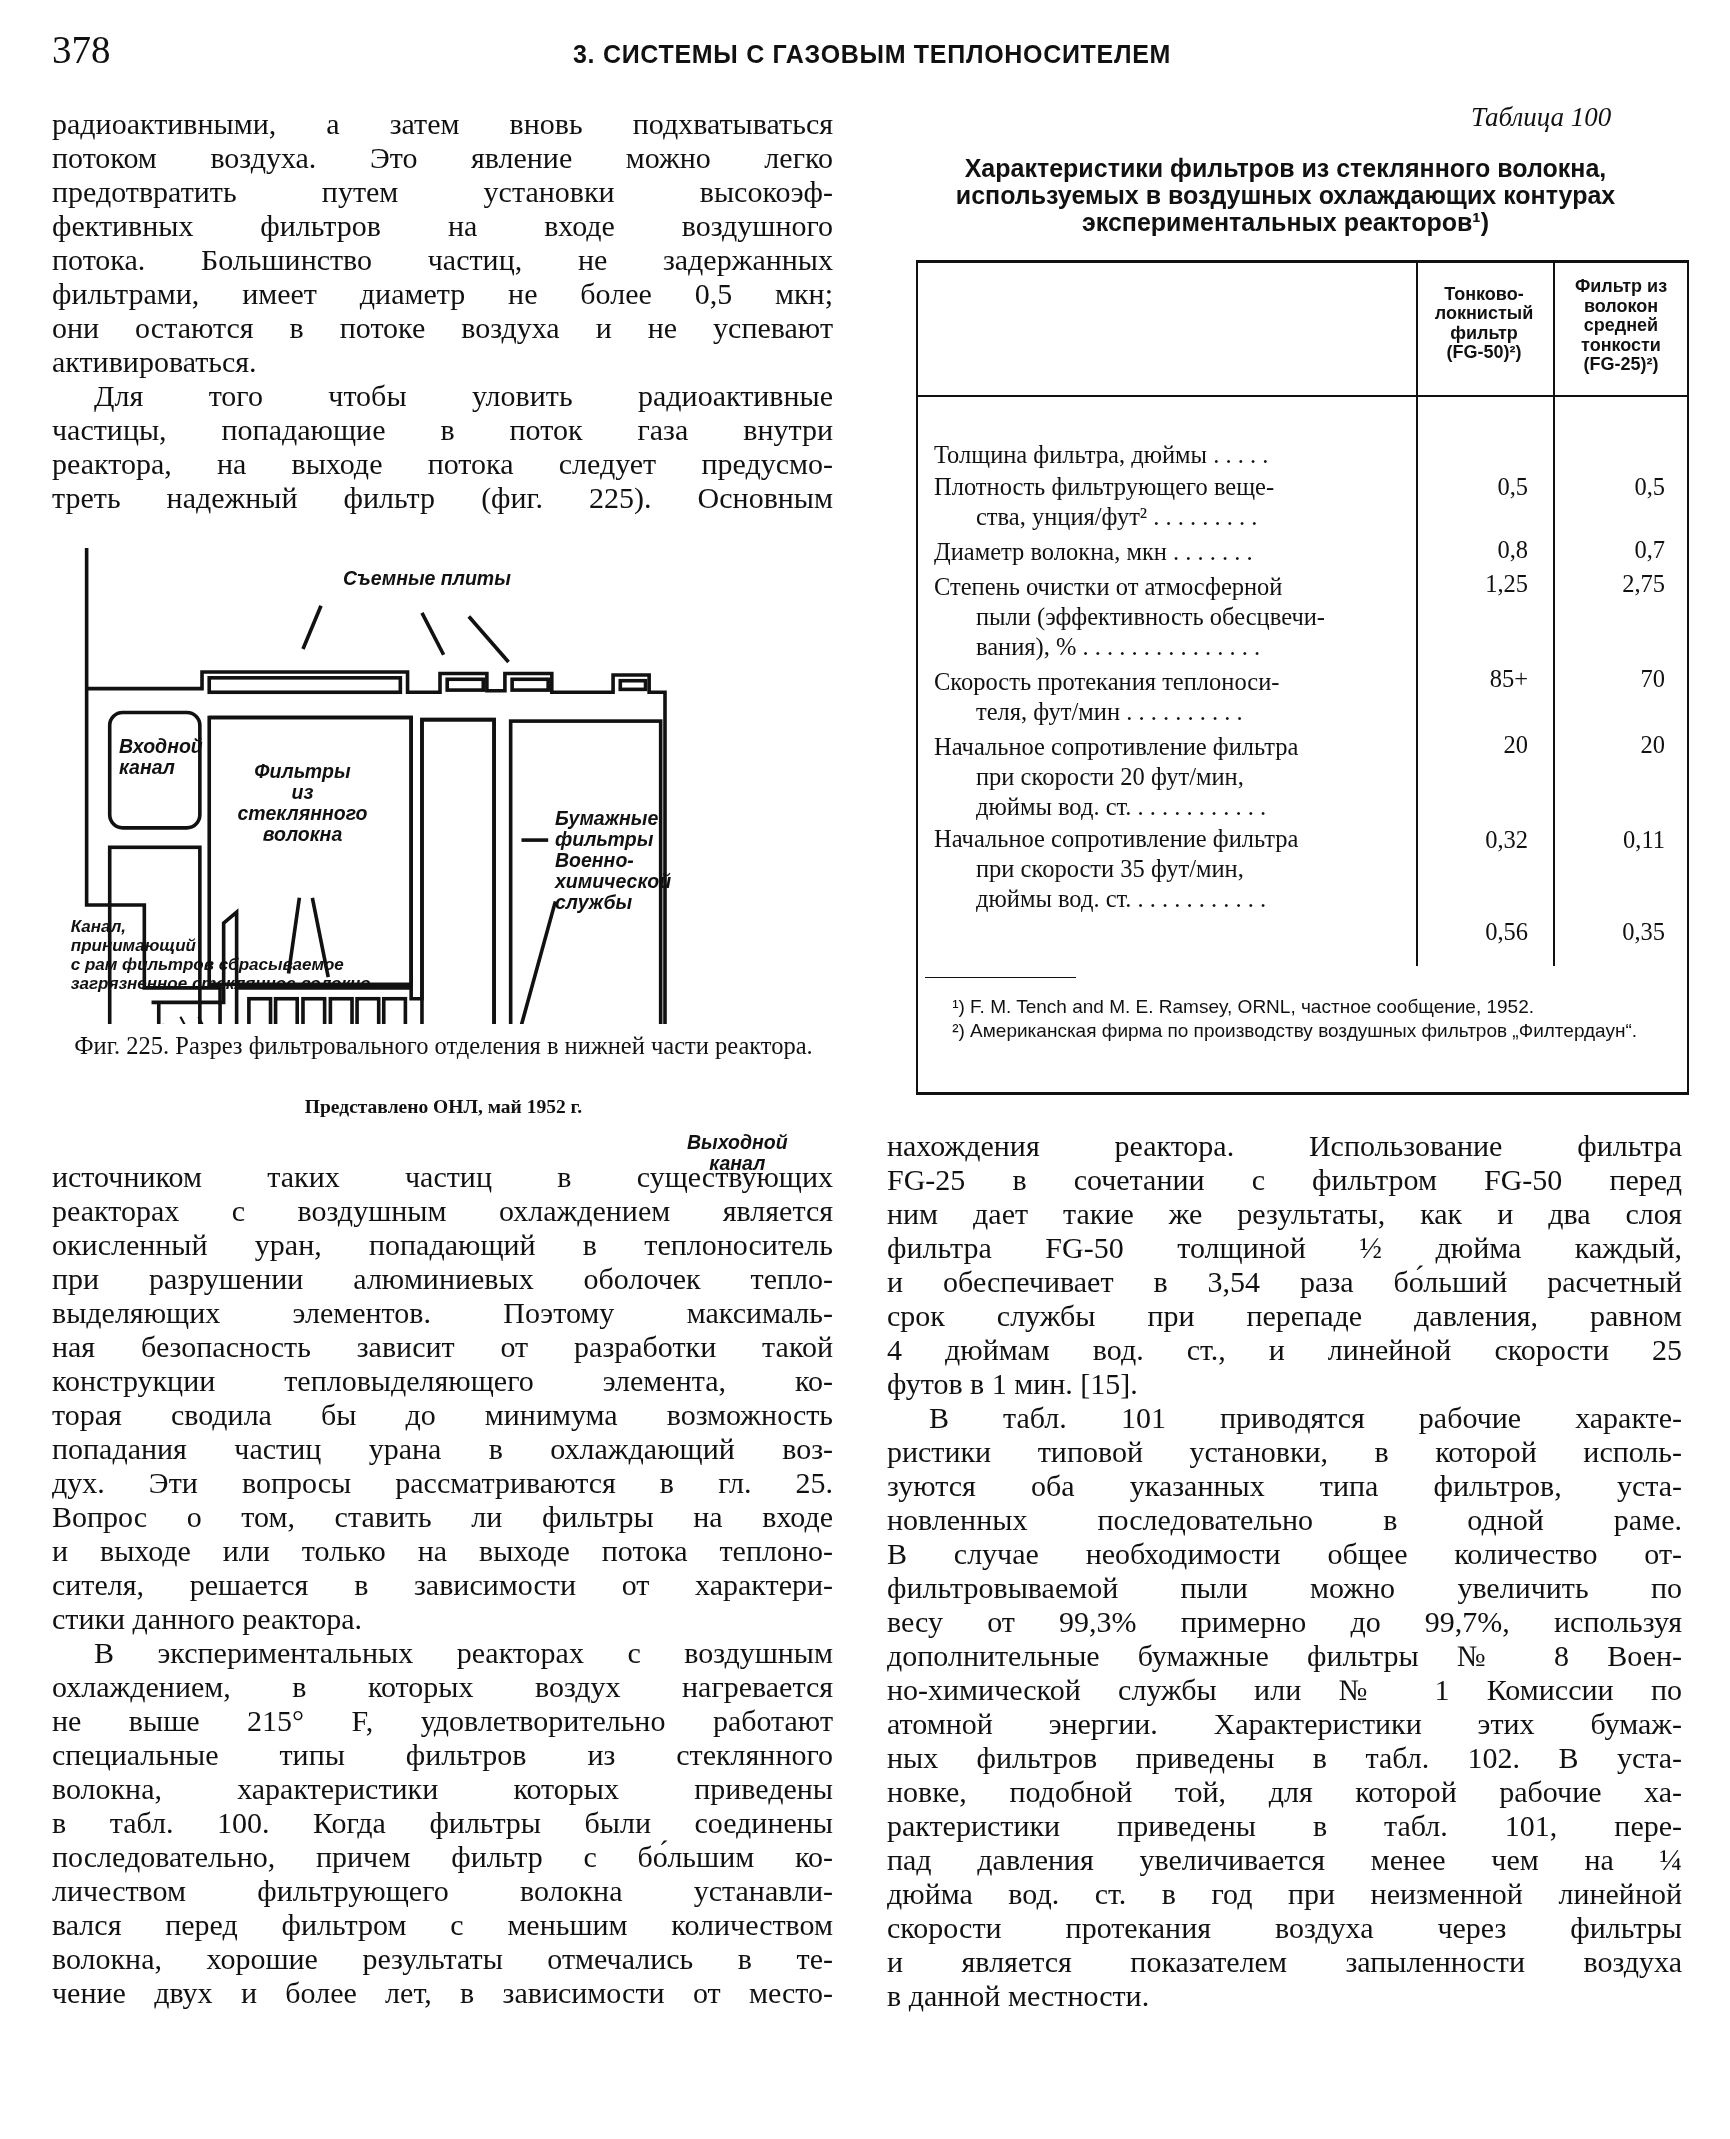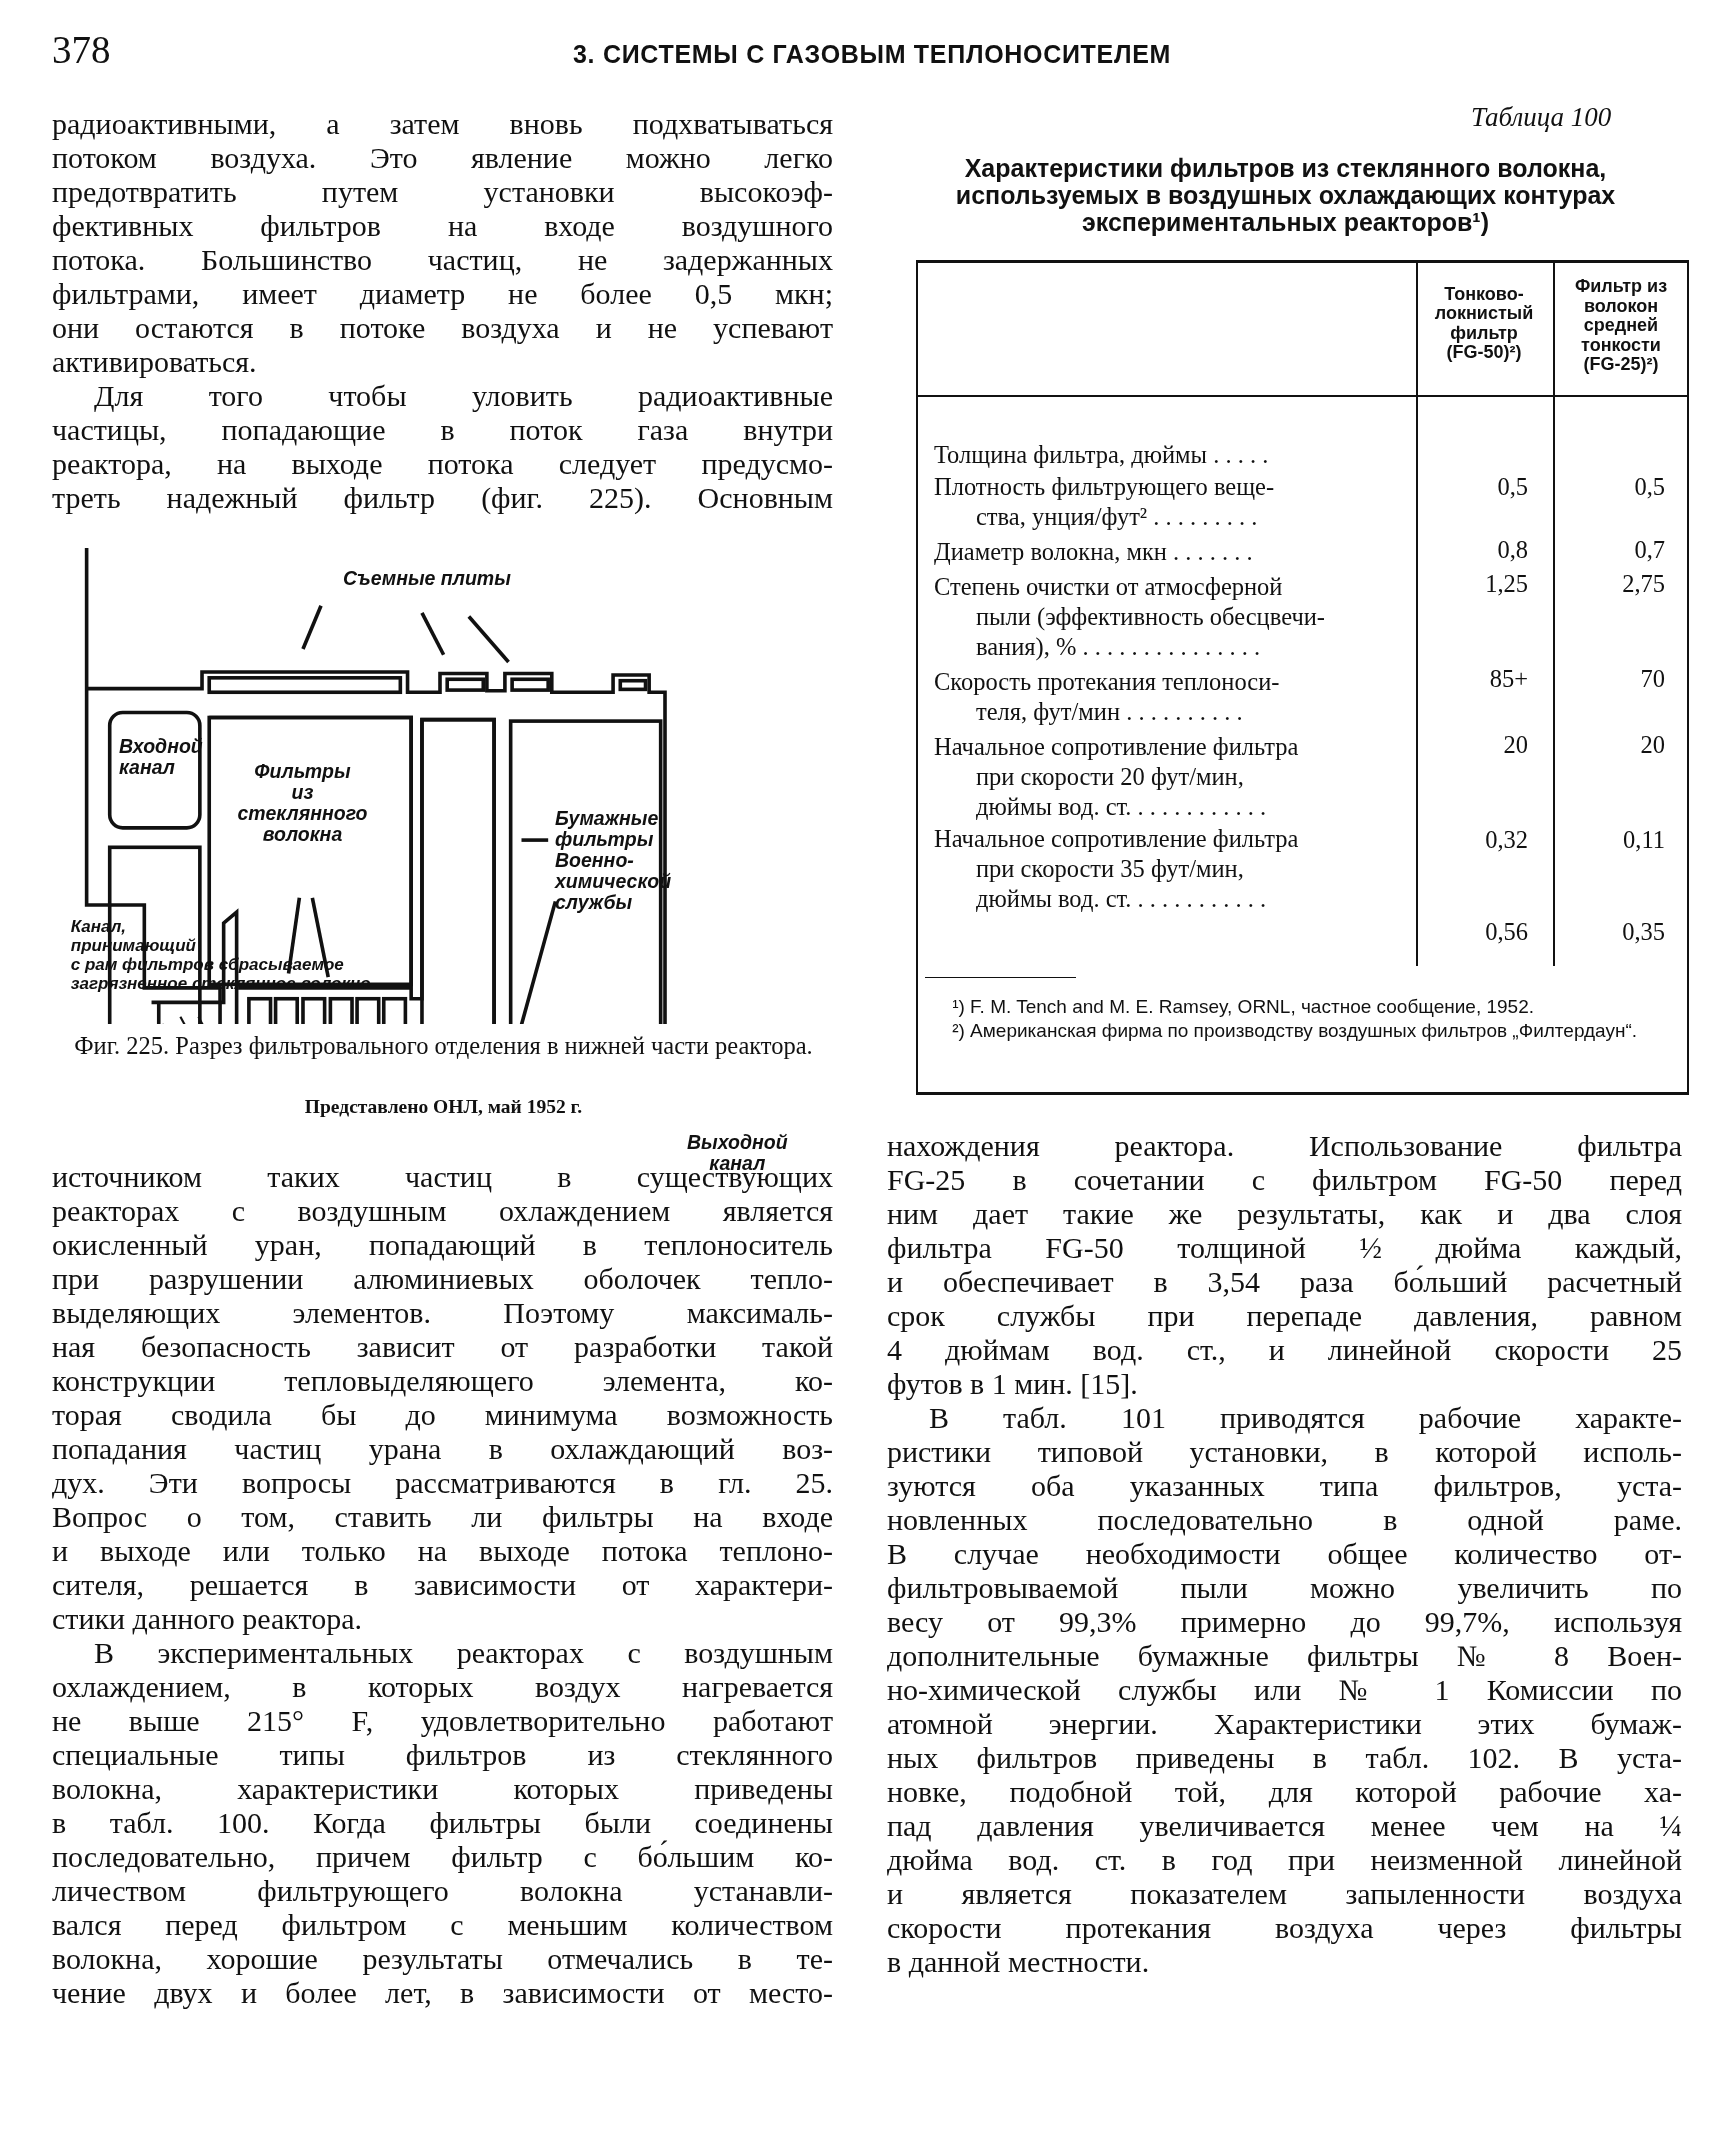--- a/index.html
+++ b/index.html
@@ -258,19 +258,20 @@
   <span class="line">зуются оба указанных типа фильтров, уста-</span>
   <span class="line">новленных последовательно в одной раме.</span>
   <span class="line">В случае необходимости общее количество от-</span>
   <span class="line">фильтровываемой пыли можно увеличить по</span>
   <span class="line">весу от 99,3% примерно до 99,7%, используя</span>
   <span class="line">дополнительные бумажные фильтры № 8 Воен-</span>
   <span class="line">но-химической службы или № 1 Комиссии по</span>
   <span class="line">атомной энергии. Характеристики этих бумаж-</span>
   <span class="line">ных фильтров приведены в табл. 102. В уста-</span>
   <span class="line">новке, подобной той, для которой рабочие ха-</span>
+  <span class="line">рактеристики приведены в табл. 101, пере-</span>
   <span class="line">пад давления увеличивается менее чем на ¼</span>
   <span class="line">дюйма вод. ст. в год при неизменной линейной</span>
+  <span class="line">скорости протекания воздуха через фильтры</span>
   <span class="line">и является показателем запыленности воздуха</span>
-  <span class="line">скорости протекания воздуха через фильтры</span>
   <span class="line last">в данной местности.</span>
 </div>
 
 
 </body></html>

